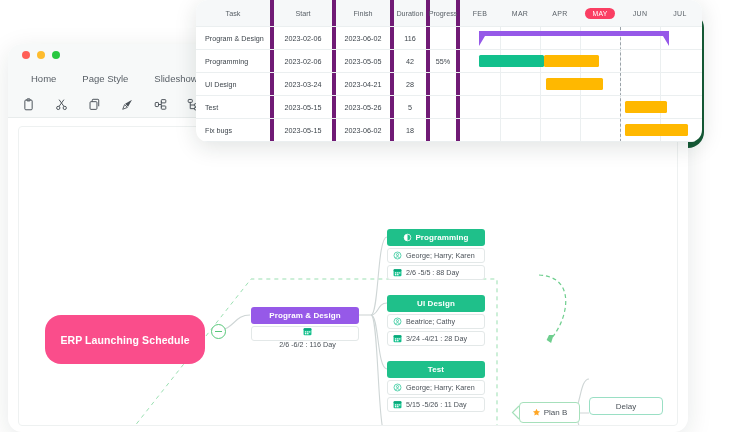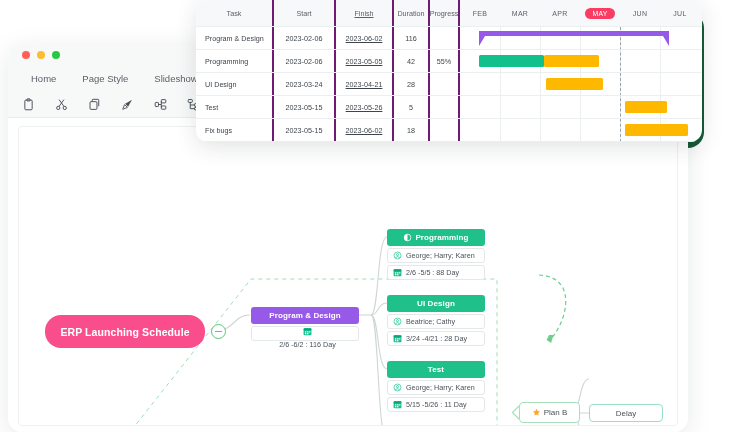--- a/index.html
+++ b/index.html
@@ -62,21 +62,21 @@
     border-radius: 4px;
     overflow: hidden;
   }
   #svg-layer { position: absolute; left: 0; top: 0; width: 660px; height: 300px; }
 
   
   .node { position: absolute; }
 
   #root-node {
     left: 26px; top: 188px;
-    width: 160px; height: 33px;
+    width: 160px; height: 49px;
     background: #fa4d8b; border-radius: 16px;
     color: #fff; font-size: 10.5px; font-weight: bold;
     display: flex; align-items: center; justify-content: center;
     letter-spacing: .1px;
   }
   #collapse-btn {
     position: absolute; left: 192px; top: 197px;
     width: 15px; height: 15px; border-radius: 50%;
     background: #fff; border: 1.3px solid #58c87a;
     display: flex; align-items: center; justify-content: center;
@@ -134,25 +134,25 @@
   }
   #gantt-inner { display: flex; width: 100%; height: 100%; }
   #grid-table { width: 264px; flex: 0 0 264px; }
   #grid-head {
     display: flex; height: 27px; background: #f6f8f9;
     border-bottom: 1px solid #ebeff0;
     font-size: 7.2px; color: #5a6168;
   }
   #grid-head div, .grid-row div {
     display: flex; align-items: center; justify-content: center;
-    border-right: 2px solid #701a75; height: 100%;
+    border-right: 4px solid #701a75; height: 100%;
   }
   .c-task { width: 78px; flex: 0 0 78px; }
   .c-start { width: 62px; flex: 0 0 62px; text-align: right; }
-  .c-finish { width: 58px; flex: 0 0 58px; text-decoration: underline; }
+  .c-finish { width: 58px; flex: 0 0 58px; }
   .c-dur { width: 36px; flex: 0 0 36px; }
   .c-prog { width: 30px; flex: 0 0 30px; border-right: 1px solid #ebeff0; }
   .grid-row {
     display: flex; height: 23px;
     border-bottom: 1px solid #ebeff0;
     font-size: 7.2px; color: #3e454c;
   }
   .grid-row .c-task { justify-content: flex-start; padding-left: 9px; }
 
   #chart-side { flex: 1 1 auto; position: relative; }
@@ -400,21 +400,21 @@
       </svg>
       <div id="planb">
         <span class="ic">
           <svg viewBox="0 0 16 16">
               <path d="M8 1.4l1.9 4 4.4.6-3.2 3.1.8 4.4L8 11.4l-3.9 2.1.8-4.4L1.7 6l4.4-.6z" fill="#ffa726"></path>
             </svg>
         </span>
         <span>Plan B</span>
       </div>
 
-      <div class="optbox" style="left:570px; top:277px;">
+      <div class="optbox" style="left:570px; top:270px;">
         <span>Delay</span>
       </div>
 
     </div>
   </div>
 
   <div id="gantt">
     <div id="gantt-inner">
 
       <div id="grid-table">

